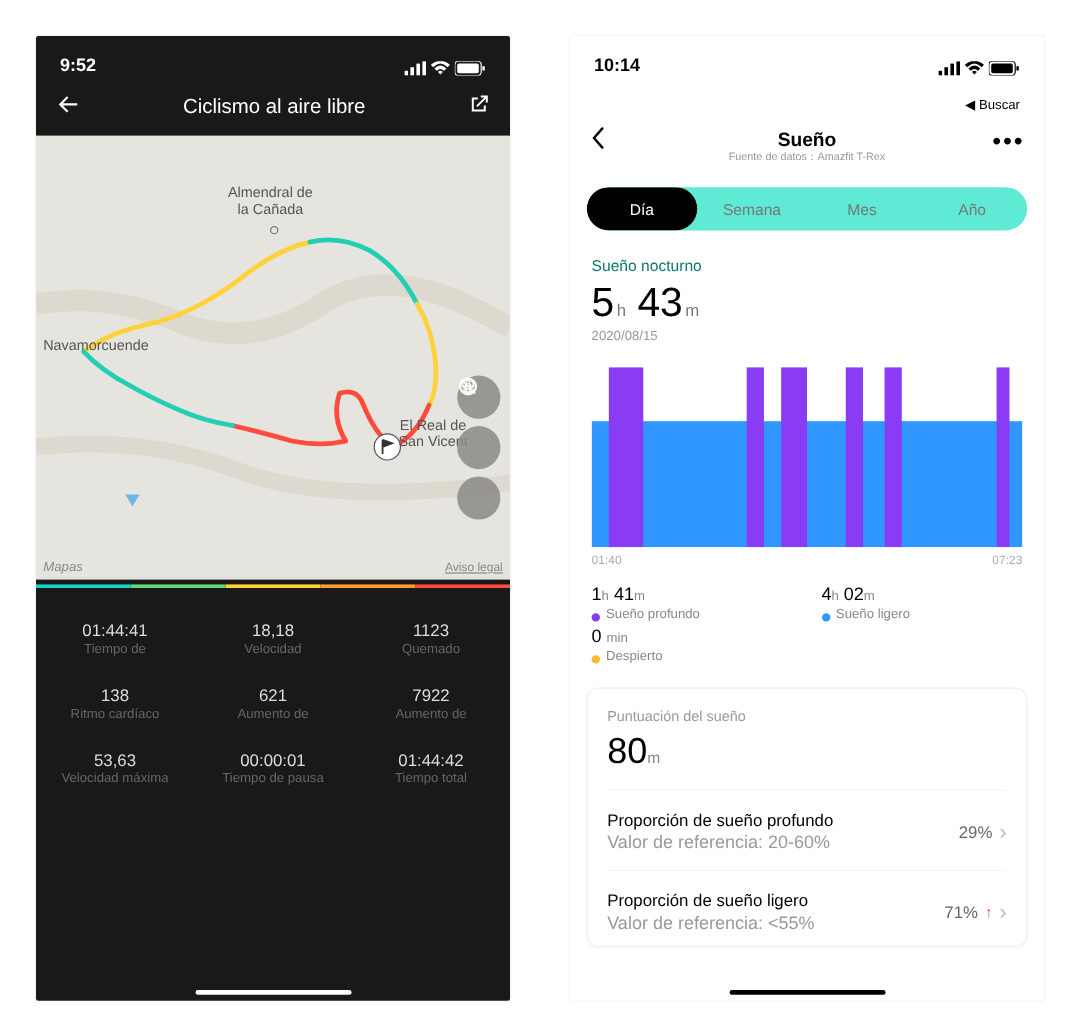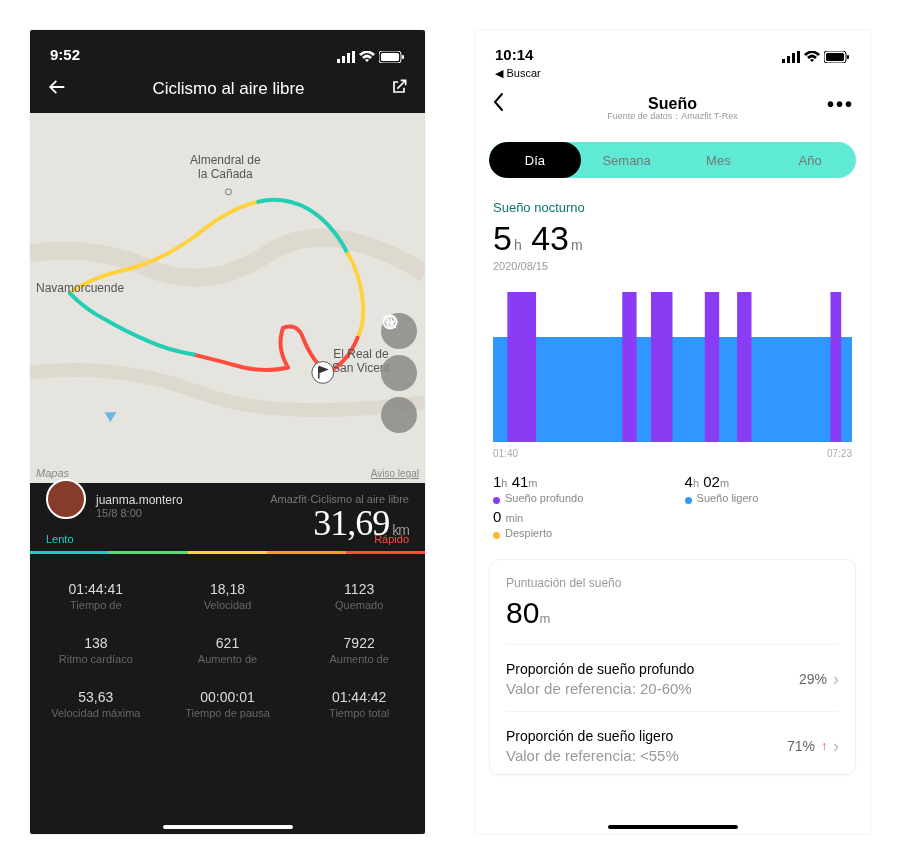--- a/index.html
+++ b/index.html
@@ -45,21 +45,21 @@
   .speedbar span { display:block; height:3px; }
   .speedbar-lab { display:flex; justify-content:space-between; padding:0 16px; font-size:11px; color:#888; margin-top:-14px; margin-bottom:6px;}
   .statgrid { display:grid; grid-template-columns:1fr 1fr 1fr; padding:10px 0 20px; }
   .stat { text-align:center; padding:12px 6px;}
   .stat .v { color:#ddd; font-size:14px; }
   .stat .l { color:#666; font-size:11px; margin-top:2px;}
   .homebar-dark { position:absolute; bottom:5px; left:50%; transform:translateX(-50%); width:130px; height:4px; background:#fff; border-radius:3px;}
   
   .phone-right { background:#fff; color:#000; }
   .phone-right .status-bar { color:#000; }
-  .back-search { font-size:11px; color:#000; padding:0 20px; margin-top:2px;}
+  .back-search { font-size:11px; color:#000; padding:0 20px; margin-top:16px;text-align:right;}
   .nav { position:relative; height:48px; display:flex; align-items:center; justify-content:center; }
   .nav .back { position:absolute; left:16px; font-size:24px; }
   .nav .more { position:absolute; right:16px; font-size:20px; letter-spacing:2px; font-weight:bold;}
   .nav .ttl { font-size:16px; font-weight:600; }
   .nav .src { position:absolute; top:30px; font-size:9px; color:#999; }
   .seg { margin:14px 14px 0; background:#5eead4; border-radius:20px; height:36px; display:flex; overflow:hidden; }
   .seg div { flex:1; display:flex; align-items:center; justify-content:center; font-size:13px; color:#777;}
   .seg div.active { background:#000; color:#fff; border-radius:20px;}
   .section-title { padding:22px 18px 0; font-size:13px; color:#0f766e; }
   .bigtime { padding:4px 18px 0; font-size:34px; font-weight:400;}
@@ -167,35 +167,20 @@
         </div>
       <div class="fab">
           <svg viewBox="0 0 24 24">
             <path d="M12 5c5 0 9 5 9 7s-4 7-9 7-9-5-9-7 4-7 9-7z" fill="none" stroke="#fff" stroke-width="2"></path>
             <circle cx="12" cy="12" r="3" fill="none" stroke="#fff" stroke-width="2"></circle>
           </svg>
         </div>
     </div>
   </div>
 
-  <div class="user-row">
-    <div style="display:flex; gap:10px; align-items:flex-end;">
-      <div class="avatar"></div>
-      <div class="usermeta">
-        <div>juanma.montero</div>
-        <div class="date">15/8 8:00</div>
-      </div>
-    </div>
-    <div style="text-align:right">
-      <div class="activity-source">Amazfit·Ciclismo al aire libre</div>
-      <div class="bignum">
-        <span>31,69</span><span class="unit">km</span>
-      </div>
-    </div>
-  </div>
 
   <div class="speedbar-lab">
     <span style="color:#19d1c7">Lento</span>
     <span style="color:#ff4b3e">Rápido</span>
   </div>
   <div class="speedbar">
     <span style="flex:1;background:#19d1c7"></span>
     <span style="flex:1;background:#61d778"></span>
     <span style="flex:1;background:#ffd23c"></span>
     <span style="flex:1;background:#ff9b2e"></span>

